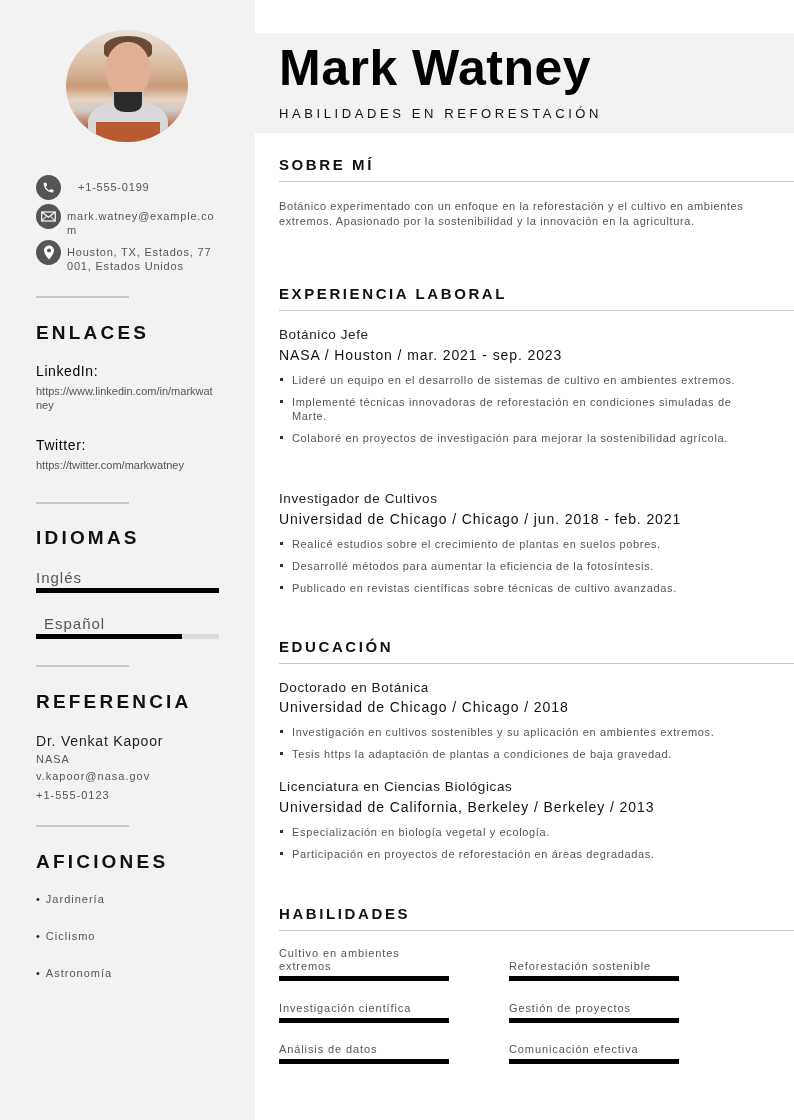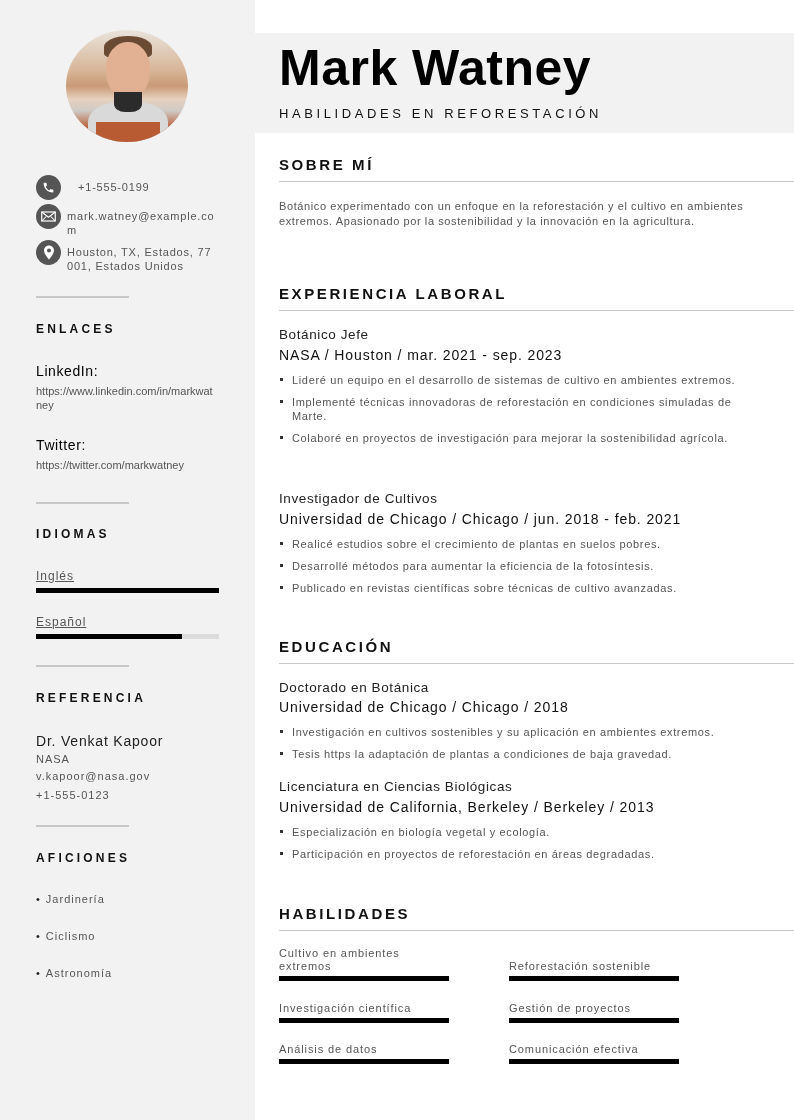--- a/index.html
+++ b/index.html
@@ -42,29 +42,29 @@
       width: 25px; height: 25px; border-radius: 50%; background: #555;
       display: flex; align-items: center; justify-content: center; flex: none;
     }
     .contact .txt {
       margin-left: 6px; font-size: 11px; line-height: 14px; color: #555;
       letter-spacing: 0.8px; word-break: break-all; padding-top: 5px; width: 150px;
     }
 
     .side-divider { position: absolute; left: 36px; width: 93px; height: 2px; background: #c8c8c8; }
     .side-heading {
-      position: absolute; left: 36px; font-size: 12px; font-weight: bold;
+      position: absolute; left: 36px; font-size: 19px; font-weight: bold;
       letter-spacing: 3.2px; color: #111;
     }
     .link-label { position: absolute; left: 36px; font-size: 14px; color: #000000; letter-spacing: 0.6px; }
     .link-url {
       position: absolute; left: 36px; width: 180px; font-size: 11px; line-height: 14px;
       color: #555; word-break: break-all;
     }
-    .lang-label { position: absolute; left: 36px; font-size: 12px; color: #555; letter-spacing: 1px; text-decoration: underline; }
+    .lang-label { position: absolute; left: 36px; font-size: 15px; color: #555; letter-spacing: 1px; }
     .lang-bar { position: absolute; left: 36px; width: 183px; height: 5px; background: #dcdcdc; }
     .lang-bar .fill { height: 100%; background: #000; }
 
     .ref-name { position: absolute; left: 36px; font-size: 14px; color: #222; letter-spacing: 0.8px; }
     .ref-line { position: absolute; left: 36px; font-size: 11px; color: #555; letter-spacing: 1px; }
     .hobby { position: absolute; left: 36px; font-size: 11px; color: #555; letter-spacing: 1px; }
     .hobby::before { content: "\2022"; color: #222; margin-right: 5px; }
 
     
     .header-band {
@@ -156,21 +156,21 @@
   <div class="link-label" style="top:437px;">Twitter:</div>
   <div class="link-url" style="top:458px;">https://twitter.com/markwatney</div>
 
   <div class="side-divider" style="top:502px;"></div>
 
   <div class="side-heading" style="top:527px;">IDIOMAS</div>
   <div class="lang-label" style="top:569px;">Inglés</div>
   <div class="lang-bar" style="top:588px;">
     <div class="fill" style="width:100%;"></div>
   </div>
-  <div class="lang-label" style="top:615px;">Español</div>
+  <div class="lang-label" style="top:615px;margin-left:8px;">Español</div>
   <div class="lang-bar" style="top:634px;">
     <div class="fill" style="width:80%;"></div>
   </div>
 
   <div class="side-divider" style="top:665px;"></div>
 
   <div class="side-heading" style="top:691px;">REFERENCIA</div>
   <div class="ref-name" style="top:733px;">Dr. Venkat Kapoor</div>
   <div class="ref-line" style="top:753px;">NASA</div>
   <div class="ref-line" style="top:770px;">v.kapoor@nasa.gov</div>

